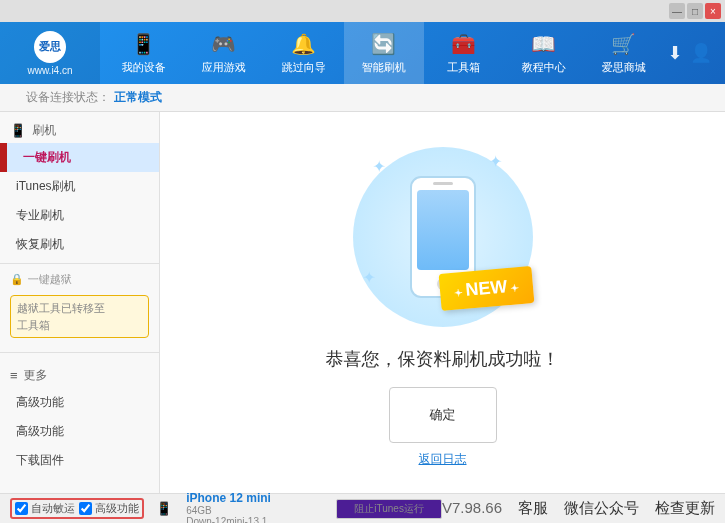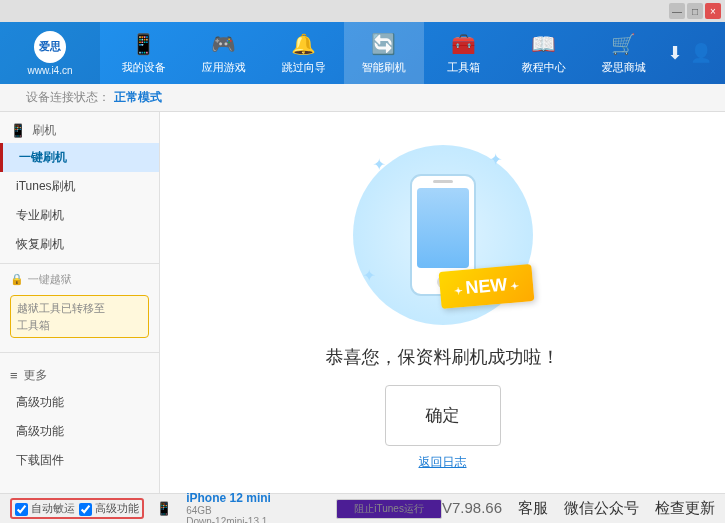--- a/index.html
+++ b/index.html
@@ -131,22 +131,22 @@
     .sidebar-item {
       padding: 6px 16px;
       font-size: 12px;
       color: #444;
       cursor: pointer;
       display: flex;
       align-items: center;
     }
     .sidebar-item.active {
       background: #d6eaff;
-      color: #0369a1;
-      border-left: 3px solid #b91c1c;
+      color: #be185d;
+      border-left: 7px solid #b91c1c;
       font-weight: bold;
     }
     .sidebar-divider {
       height: 1px;
       background: #e0e0e0;
       margin: 4px 0;
     }
     .sidebar-locked {
       padding: 4px 10px;
       font-size: 11px;
@@ -233,21 +233,21 @@
       color: #333;
       margin-bottom: 16px;
       font-weight: normal;
     }
 
     .confirm-btn {
       background: white;
       border: 1px solid #ccc;
       border-radius: 4px;
       padding: 18px 40px;
-      font-size: 17px;
+      font-size: 13px;
       color: #333;
       cursor: pointer;
       margin-bottom: 8px;
     }
 
     .back-link {
       font-size: 12px;
       color: #1a7bd4;
       cursor: pointer;
       text-decoration: underline;
@@ -265,21 +265,21 @@
       color: #555;
     }
     .bottom-left {
       display: flex;
       align-items: center;
       gap: 8px;
       flex: 1;
     }
     .checkbox-item {
       display: flex;
-      align-items: flex-end;
+      align-items: center;
       gap: 3px;
       cursor: pointer;
     }
     .checkbox-item input { cursor: pointer; }
 
     .device-info {
       display: flex;
       flex-direction: column;
       margin-left: 8px;
     }

